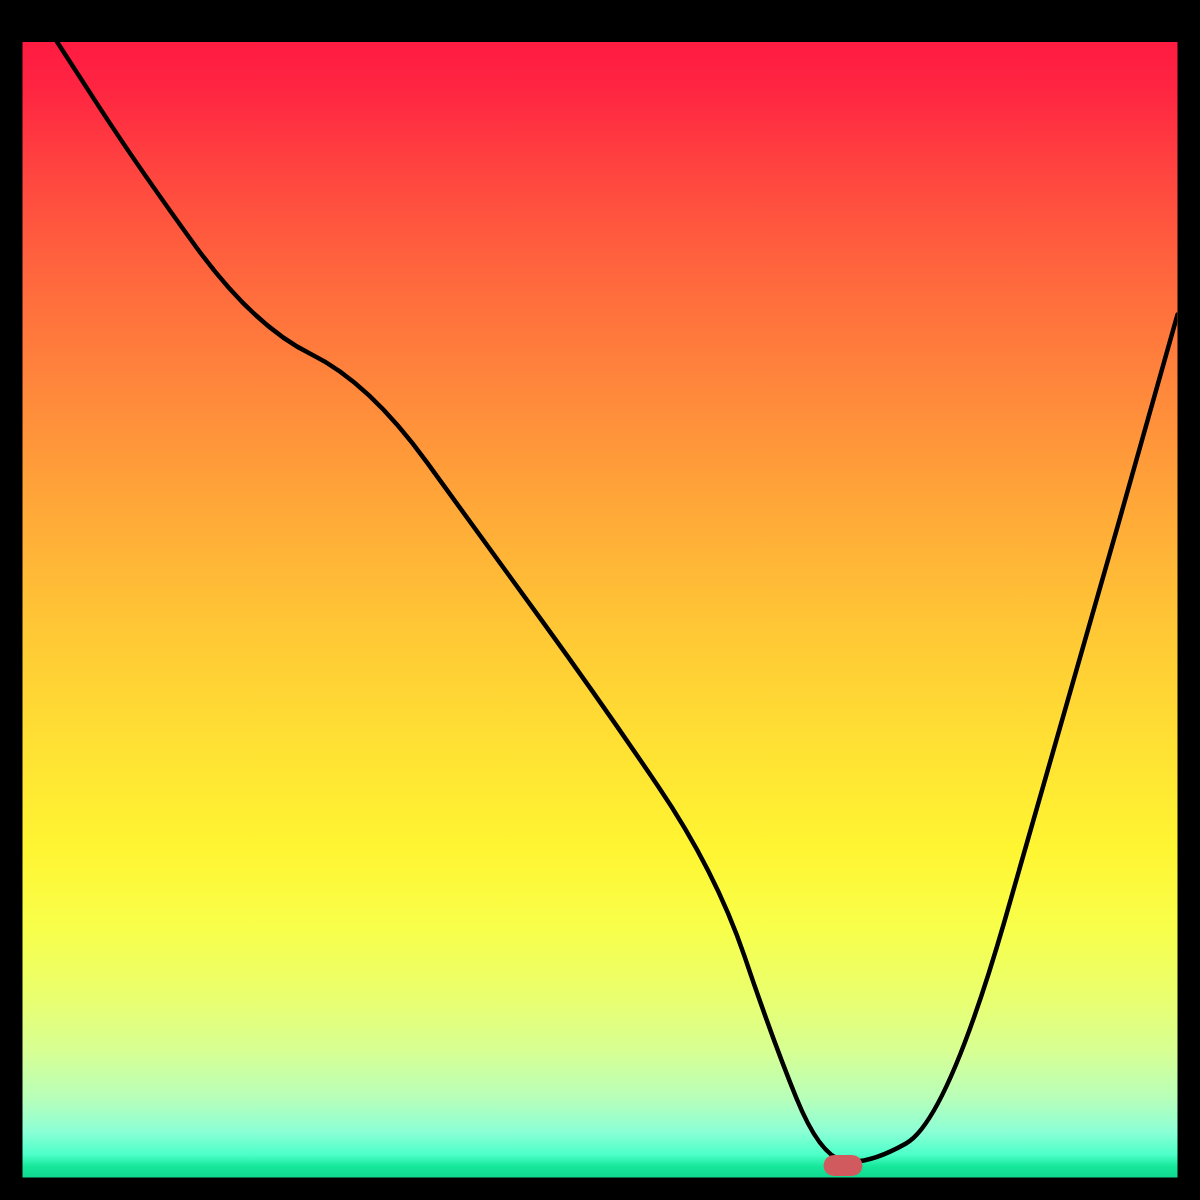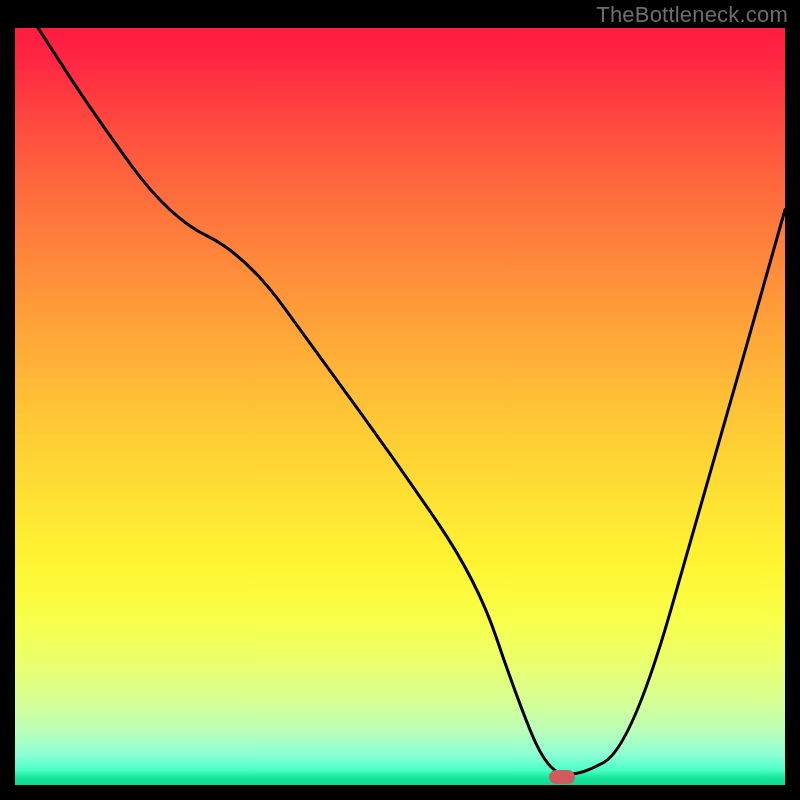--- a/index.html
+++ b/index.html
@@ -70,21 +70,20 @@
     border-radius: 7px;
     background: #d15a5e;
     pointer-events: none;
   }
 </style>
 </head>
 <body>
 
 <div class="frame">
 
-  <div class="watermark">TheBottleneck.com</div>
 
   <div class="plot">
     <div class="gradient"></div>
 
     <svg id="curve-svg" class="overlay-svg" viewBox="0 0 770 757" preserveAspectRatio="none">
       <path id="curve-path" d="M 23.1 0.0 Q 23.1 0.0 50.0 41.6 Q 77.0 83.3 115.5 136.3 Q 154.0 189.3 192.5 208.2 Q 231.0 227.1 269.5 280.1 Q 308.0 333.1 346.5 386.1 Q 385.0 439.1 423.5 495.8 Q 462.0 552.6 481.3 609.4 Q 500.5 666.2 515.9 704.0 Q 531.3 741.9 546.7 745.6 Q 562.1 749.4 589.0 734.3 Q 616.0 719.1 654.5 586.7 Q 693.0 454.2 731.5 317.9 T 770.0 181.7" stroke="#000" stroke-width="3" fill="none" stroke-linecap="round" stroke-linejoin="round"></path>
     </svg>
 
     <div id="marker" class="marker" style="left: 533.7px; top: 742.43px;"></div>
   </div>

